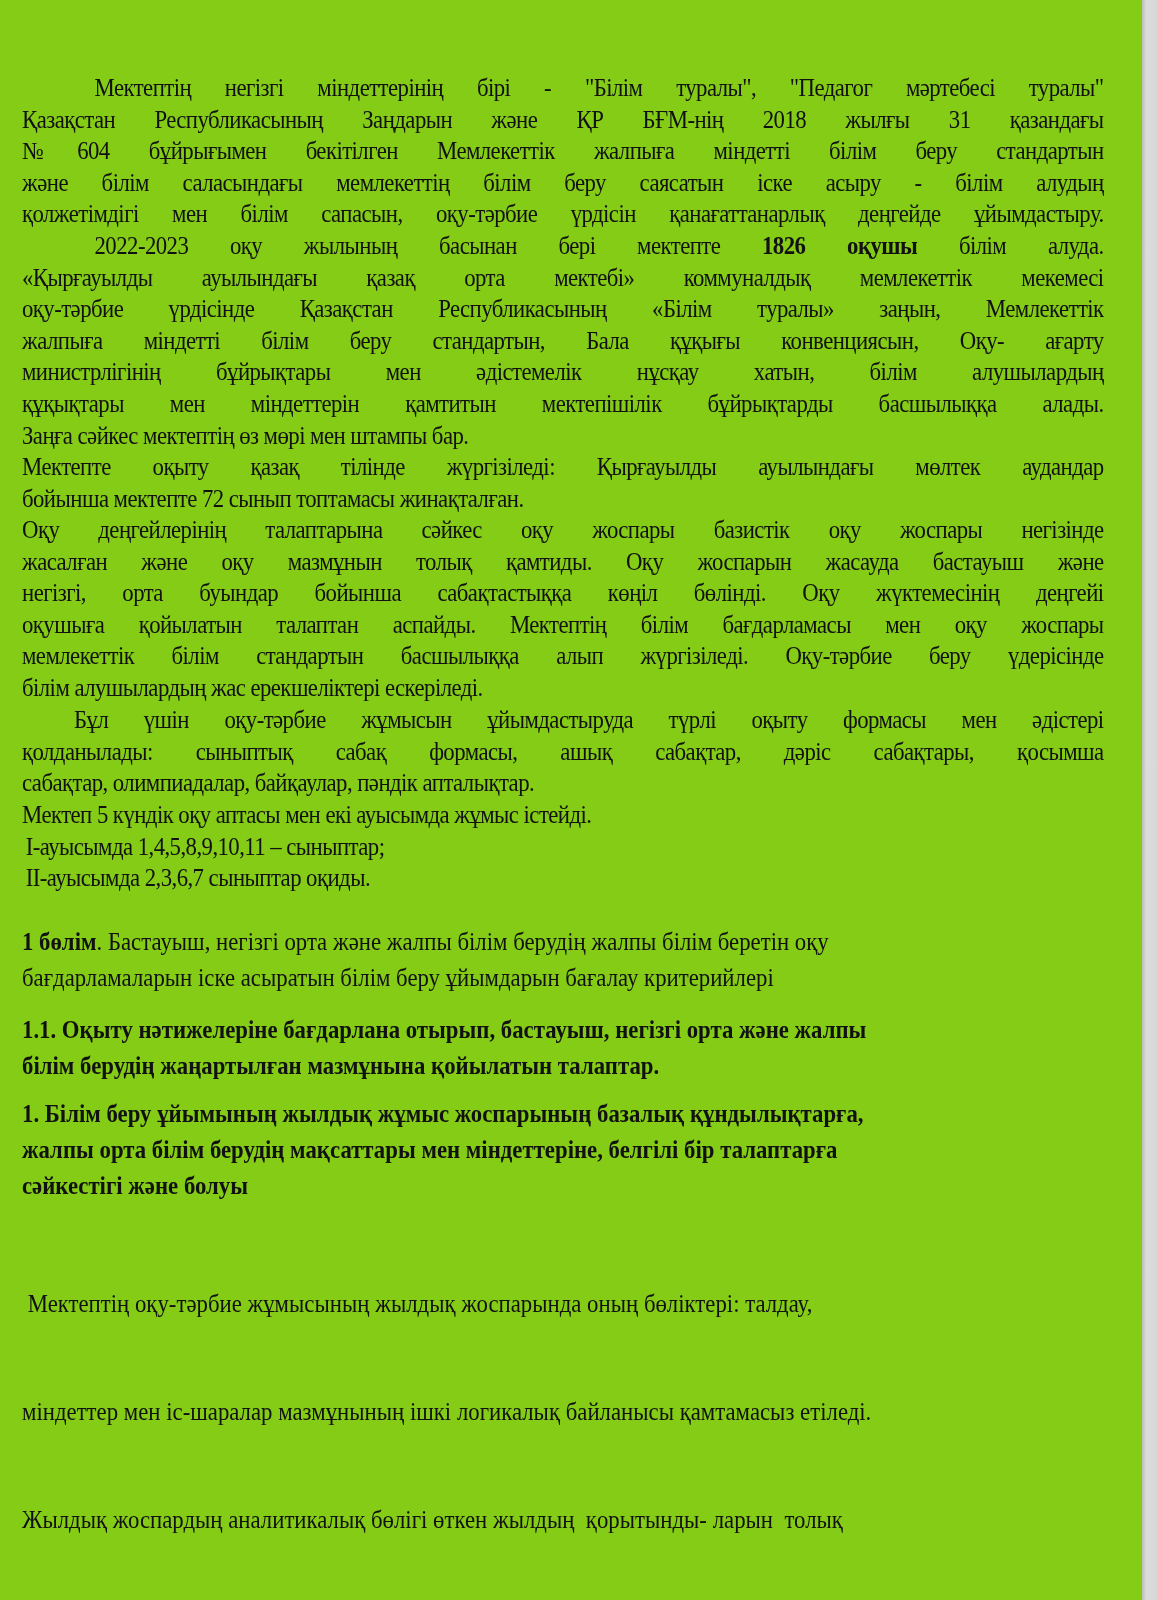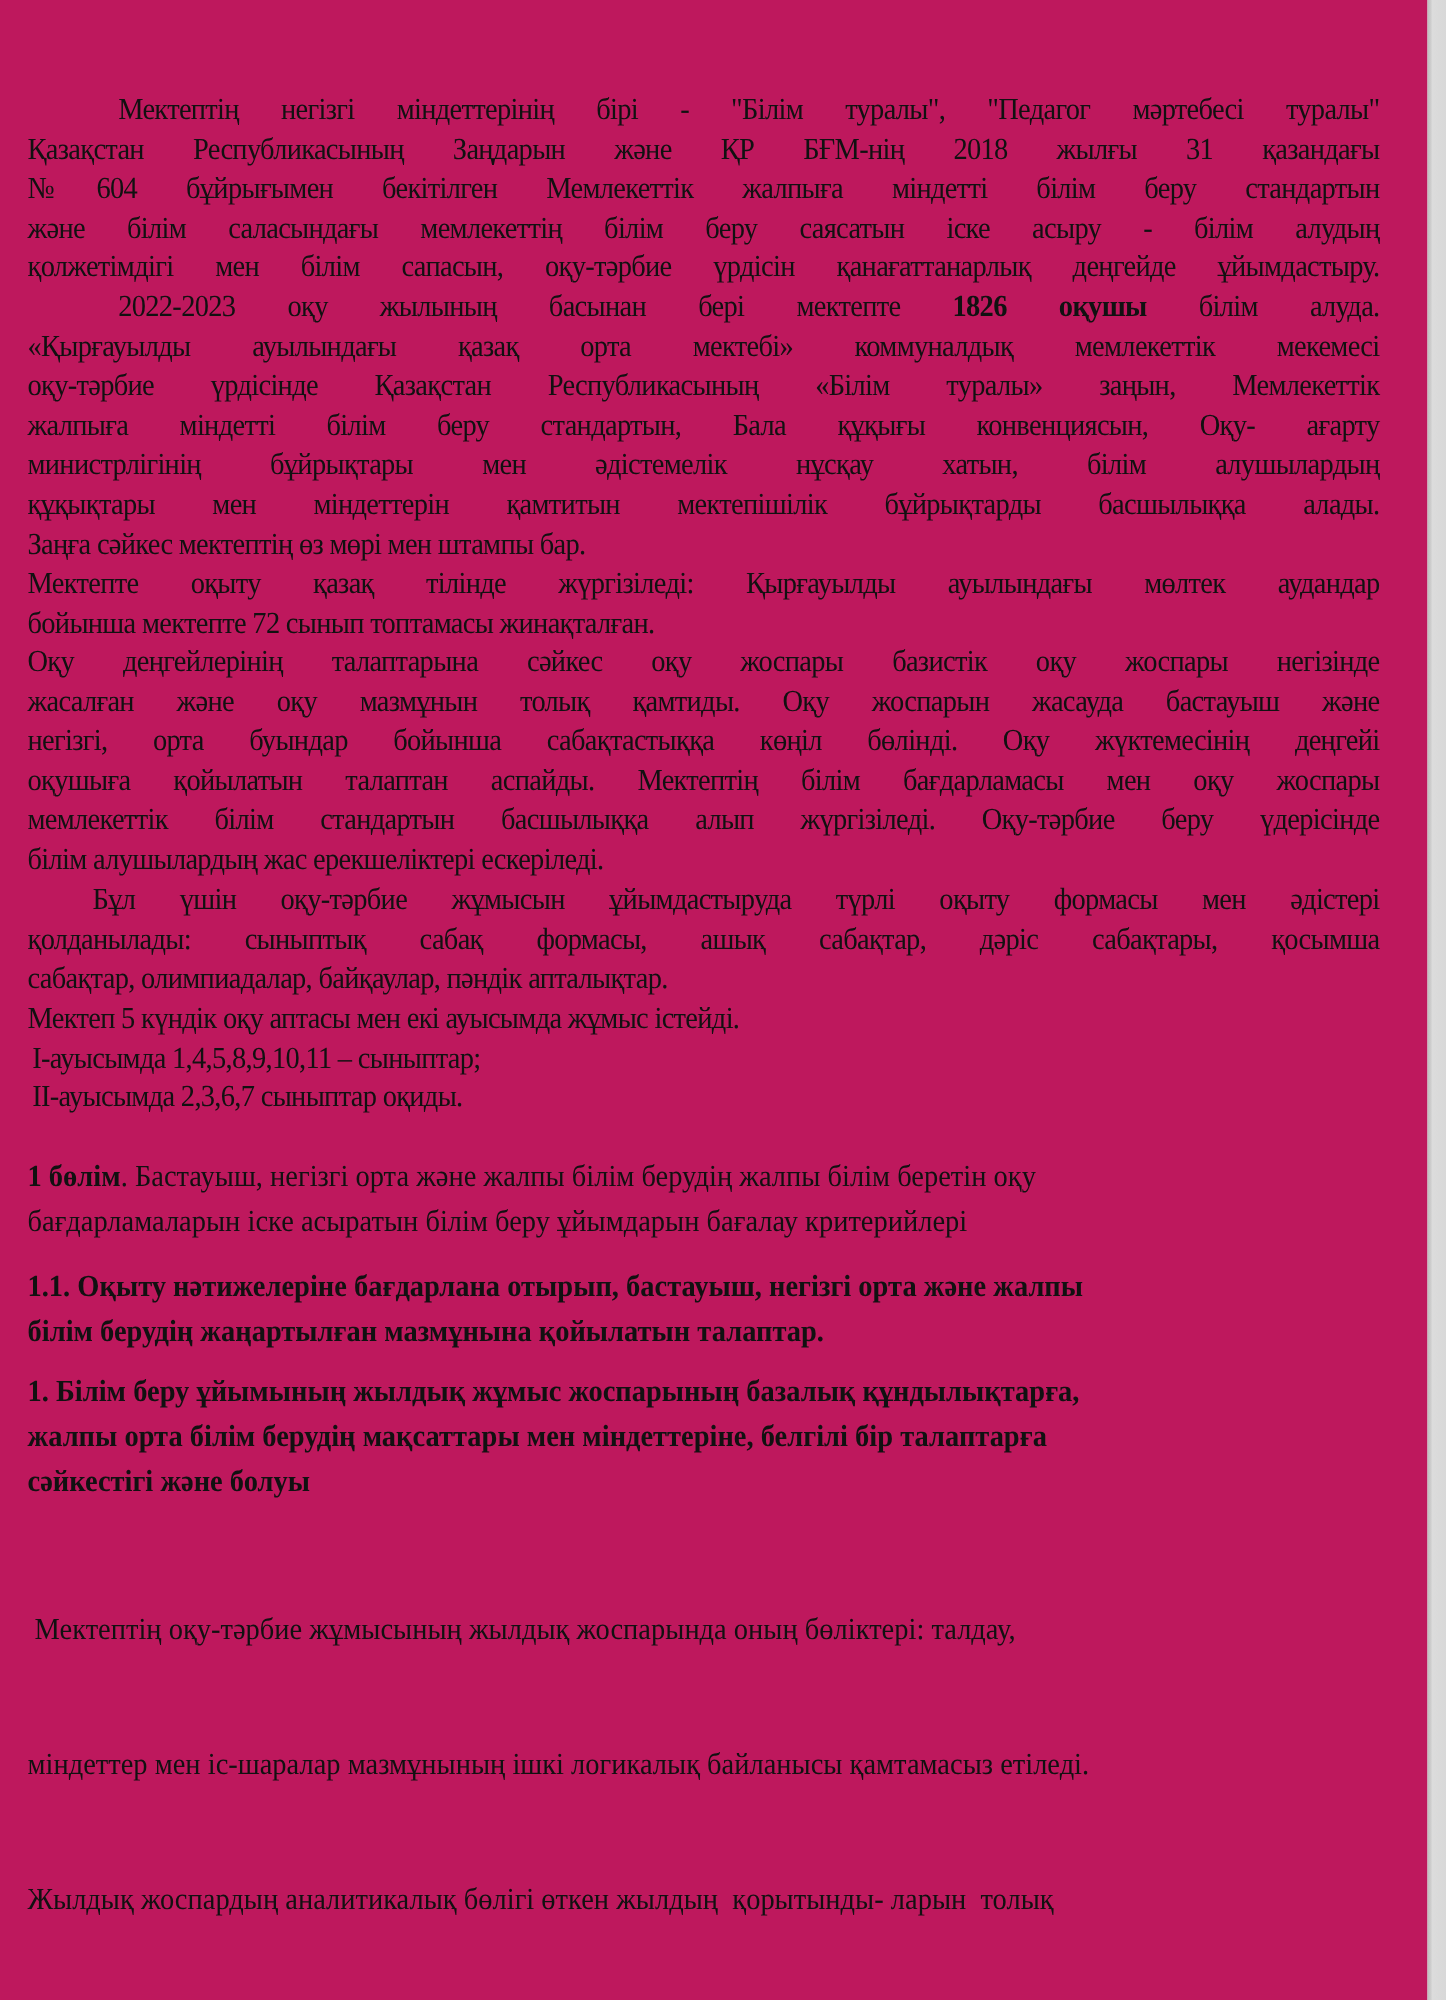--- a/index.html
+++ b/index.html
@@ -6,21 +6,21 @@
     body {
       width: 1157px; height: 1600px; overflow: hidden;
       background: #ffffff;
       font-family: "Liberation Serif", "DejaVu Serif", serif;
       color: #111111;
       position: relative;
     }
     .page {
       position: absolute; left: 0; top: 0;
       width: 1142px; height: 1600px;
-      background: #be185d;
+      background: #84cc16;
     }
     .edge {
       position: absolute; left: 1142px; top: 0;
       width: 15px; height: 1600px;
       background: linear-gradient(to right, #bdbdbd 0px, #c9c9c9 2px, #dcdcdc 4px, #d8d8d8 15px);
     }
     .p1 {
       font-size: 24.5px;
       line-height: 31.6px;
       text-align: justify;

